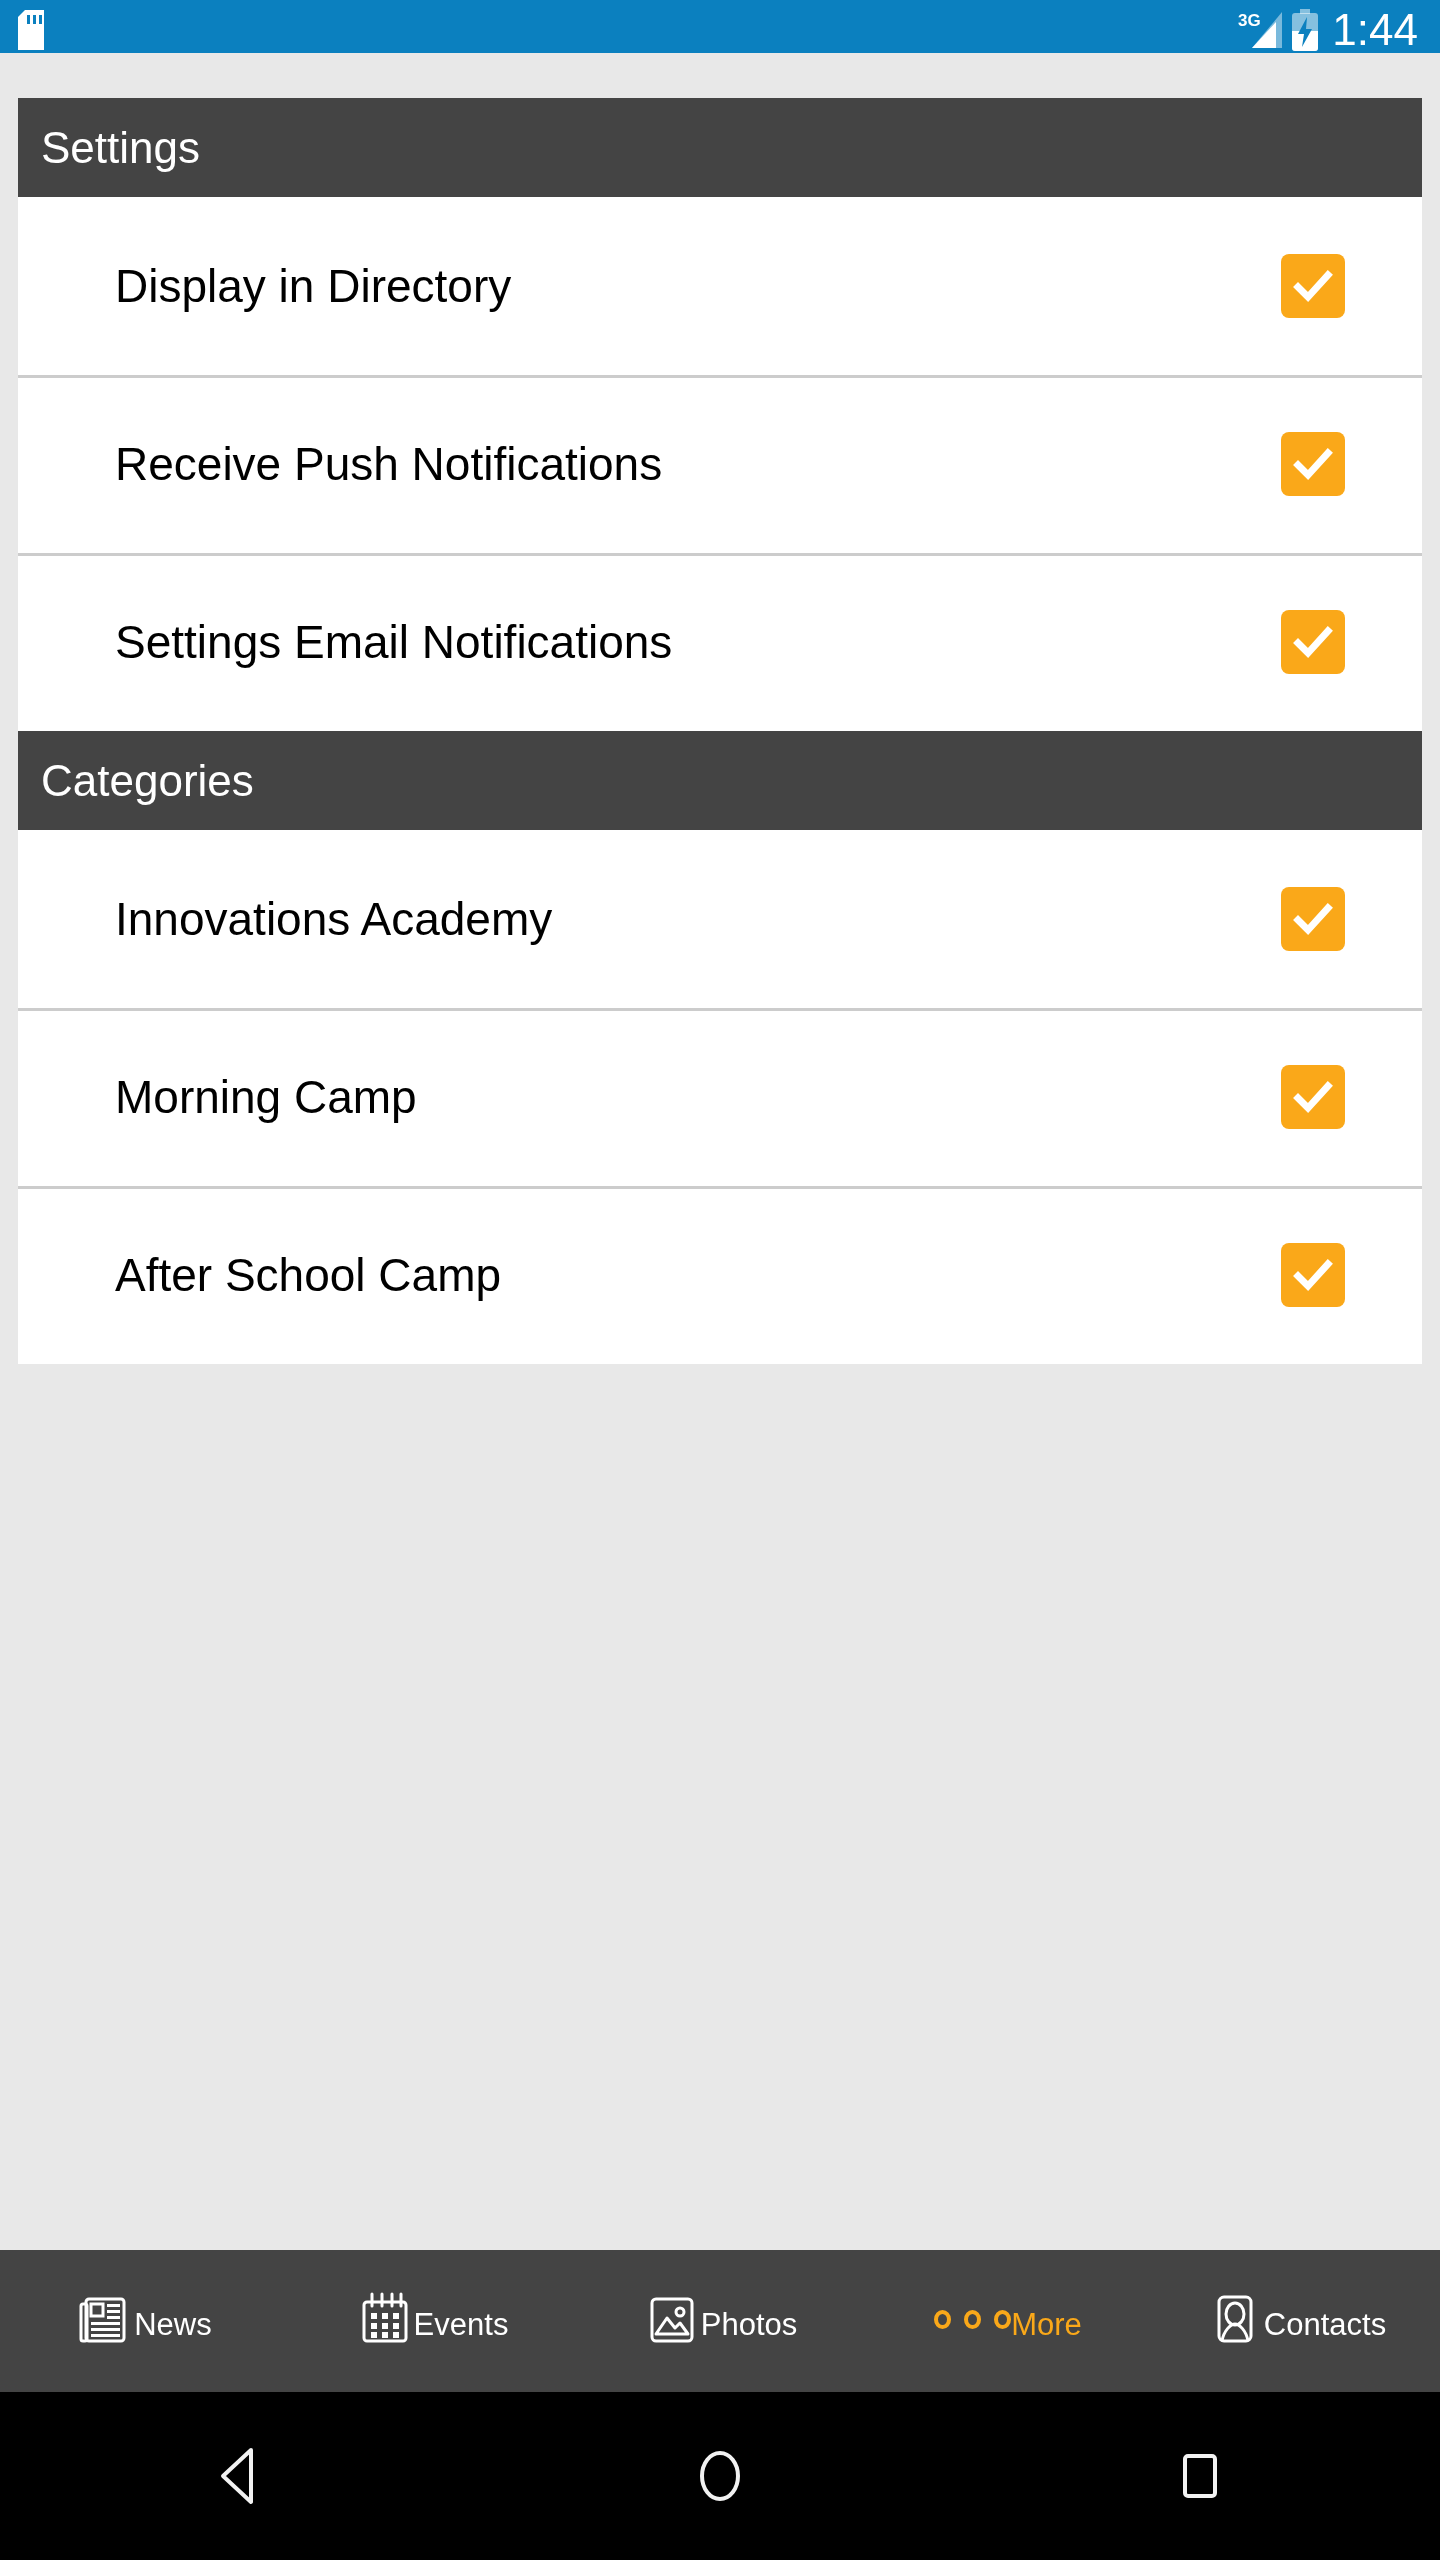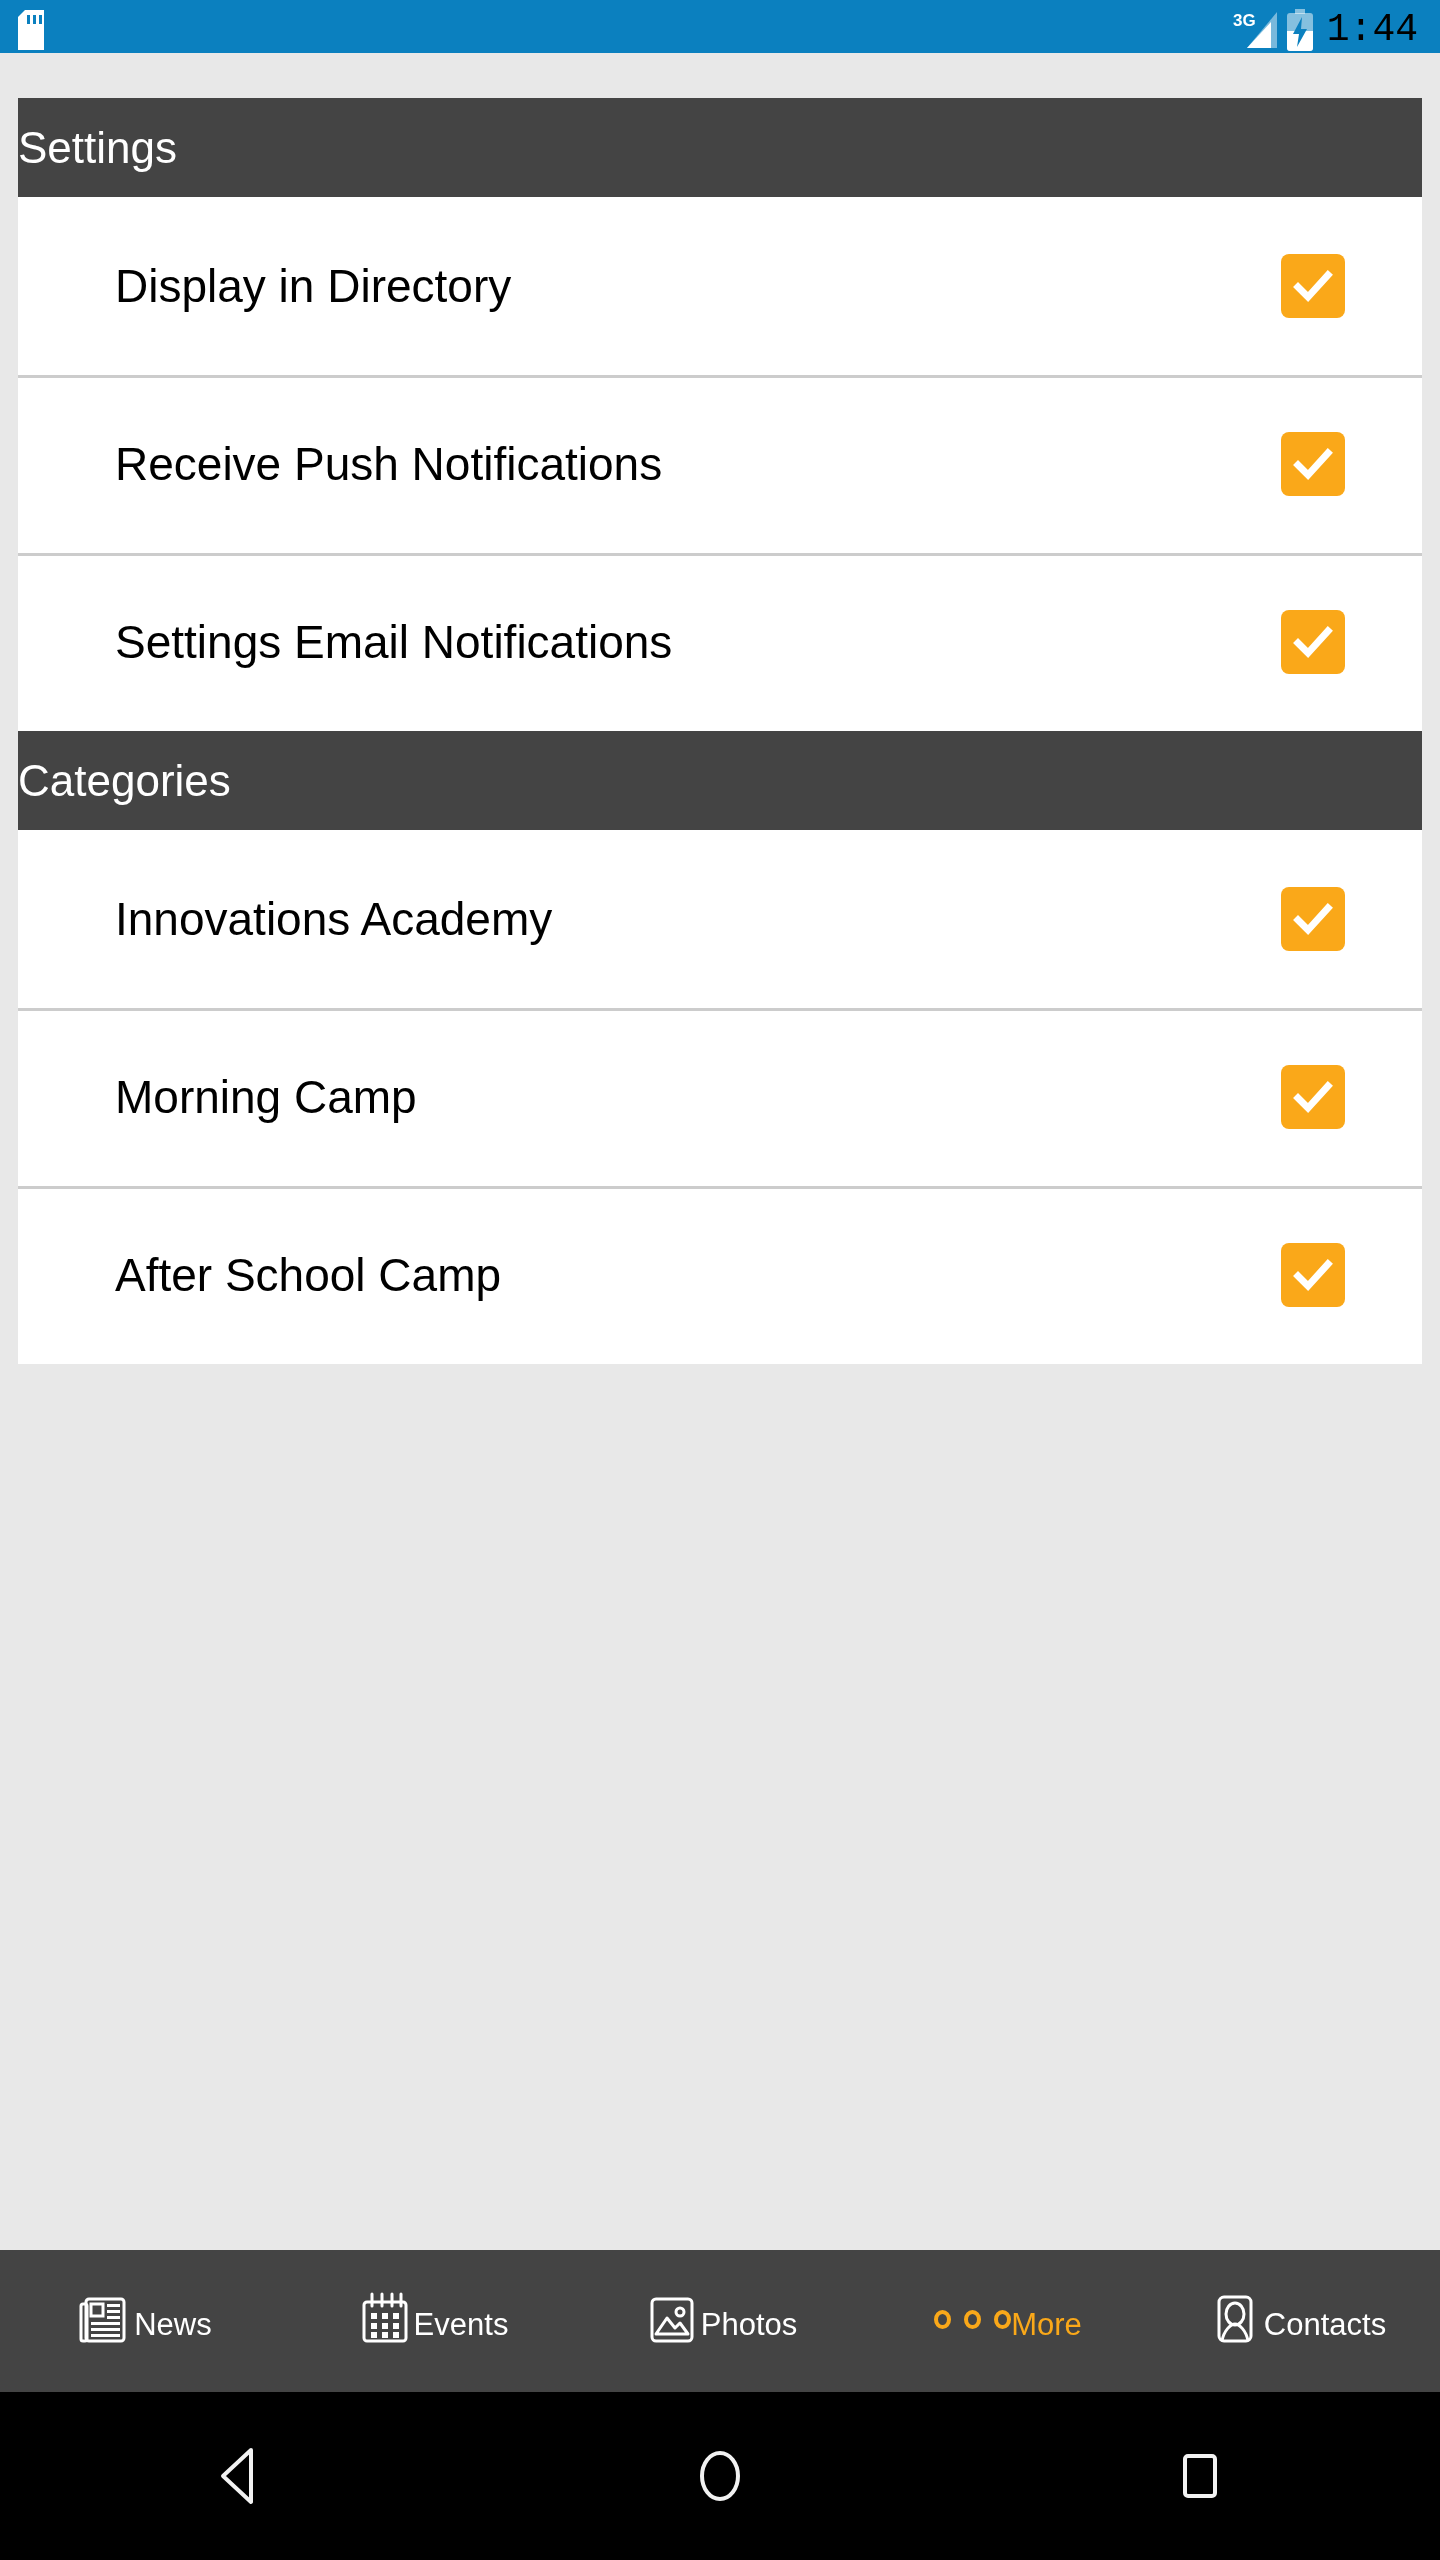--- a/index.html
+++ b/index.html
@@ -33,45 +33,45 @@
     justify-content: space-between;
     padding: 0 22px 0 18px;
     box-sizing: border-box;
   }
   .sb-left { display: flex; align-items: center; }
   .sb-right { display: flex; align-items: center; }
   .sd-icon { width: 26px; height: 40px; display:block; }
   .signal-icon { width: 46px; height: 40px; display:block; margin-right: 6px;}
   .battery-icon { width: 30px; height: 42px; display:block; margin-right: 12px;}
   #clock {
-    color: #000000;
-    font-size: 38px;
+    color: #ffffff;
+    font-size: 44px;
     font-weight: 400;
     letter-spacing: 0px;
     line-height: 1;
-    font-family: Liberation Mono, monospace;
   }
 
   
   #content {
     position: absolute;
     top: 53px; left: 0;
     width: 1440px;
     bottom: 310px;
     background: #e8e8e8;
     overflow: hidden;
   }
   .section-header {
     margin: 0 0 0 18px;
     width: 1404px;
     height: 99px;
     background: #444444;
     display: flex;
     align-items: center;
     box-sizing: border-box;
+    padding-left: 23px;
   }
   .section-header-label {
     color: #ffffff;
     font-size: 44px;
     font-weight: 400;
     line-height: 1;
   }
   .section-top-gap { height: 45px; background: #e8e8e8; }
   .list-group {
     background: #ffffff;

